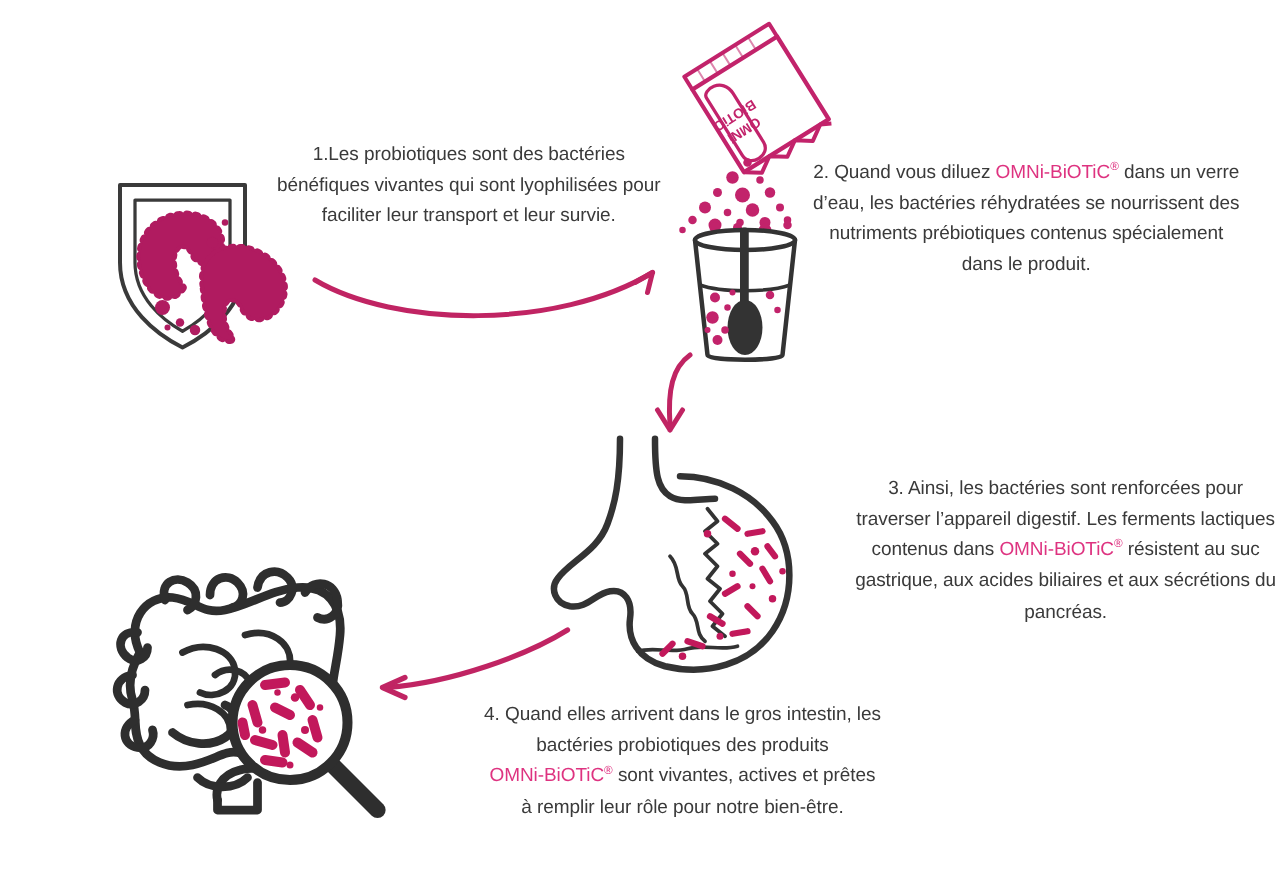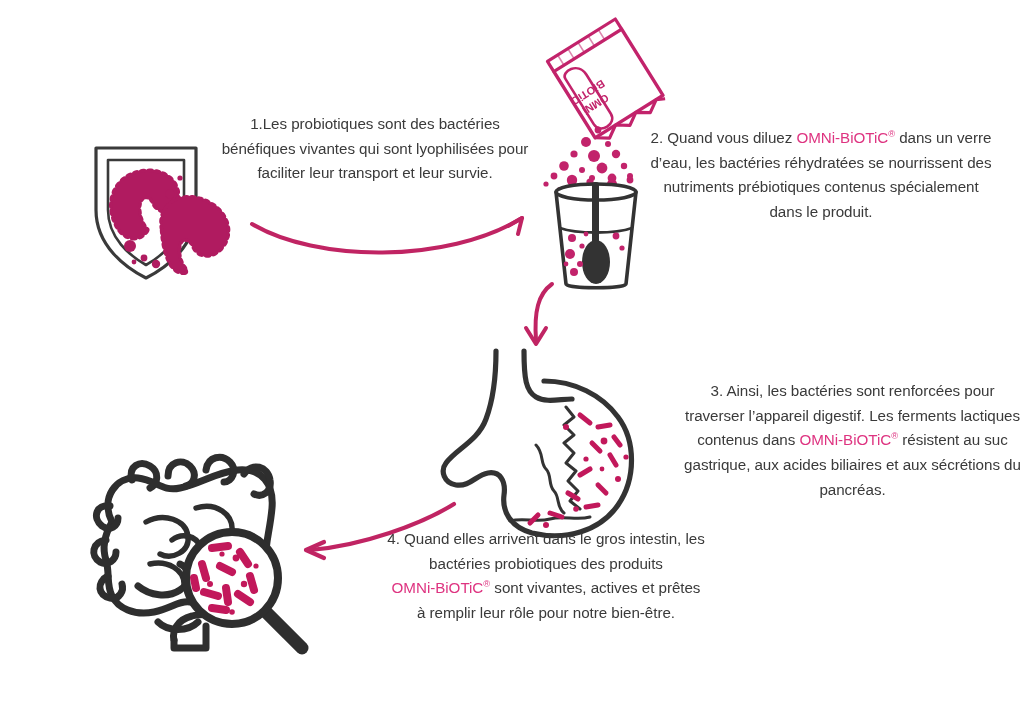--- a/index.html
+++ b/index.html
@@ -37,21 +37,21 @@
     line-height: 0;
   }
   .art {
     position: absolute;
   }
   .art svg { display: block; overflow: visible; }
 
   #text-step-1 { left: 214px; top: 112px; width: 322px; }
   #text-step-2 { left: 646px; top: 126px; width: 350px; }
   #text-step-3 { left: 680px; top: 379px; width: 345px; }
-  #text-step-4 { left: 386px; top: 527px; width: 320px; }
+  #text-step-4 { left: 386px; top: 560px; width: 320px; }
 
   #art-shield    { left: 84px;  top: 138px; }
   #art-sachet    { left: 524px; top: 26px;  }
   #art-glass     { left: 536px; top: 176px; }
   #art-stomach   { left: 440px; top: 345px; }
   #art-intestine { left: 76px;  top: 436px; }
 
   #arrow-1 { left: 246px; top: 198px; }
   #arrow-2 { left: 512px; top: 278px; }
   #arrow-3 { left: 292px; top: 498px; }

